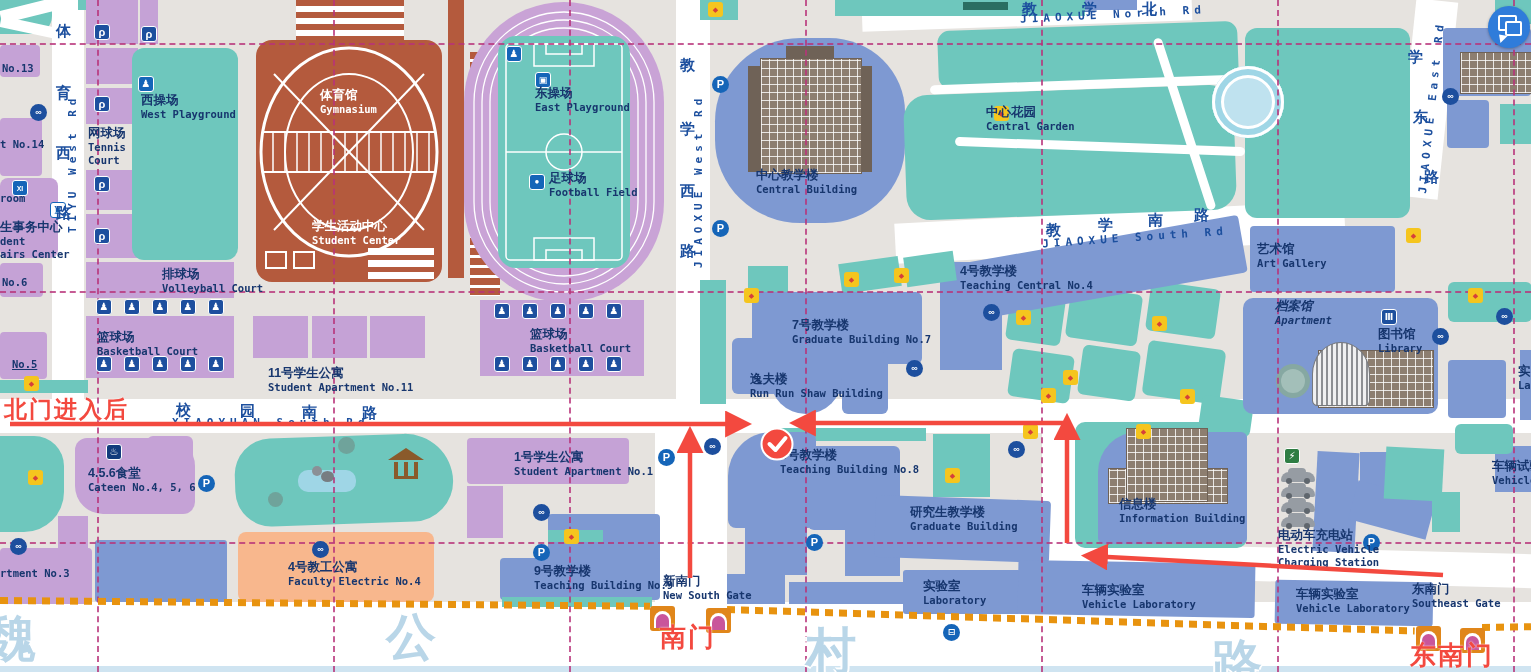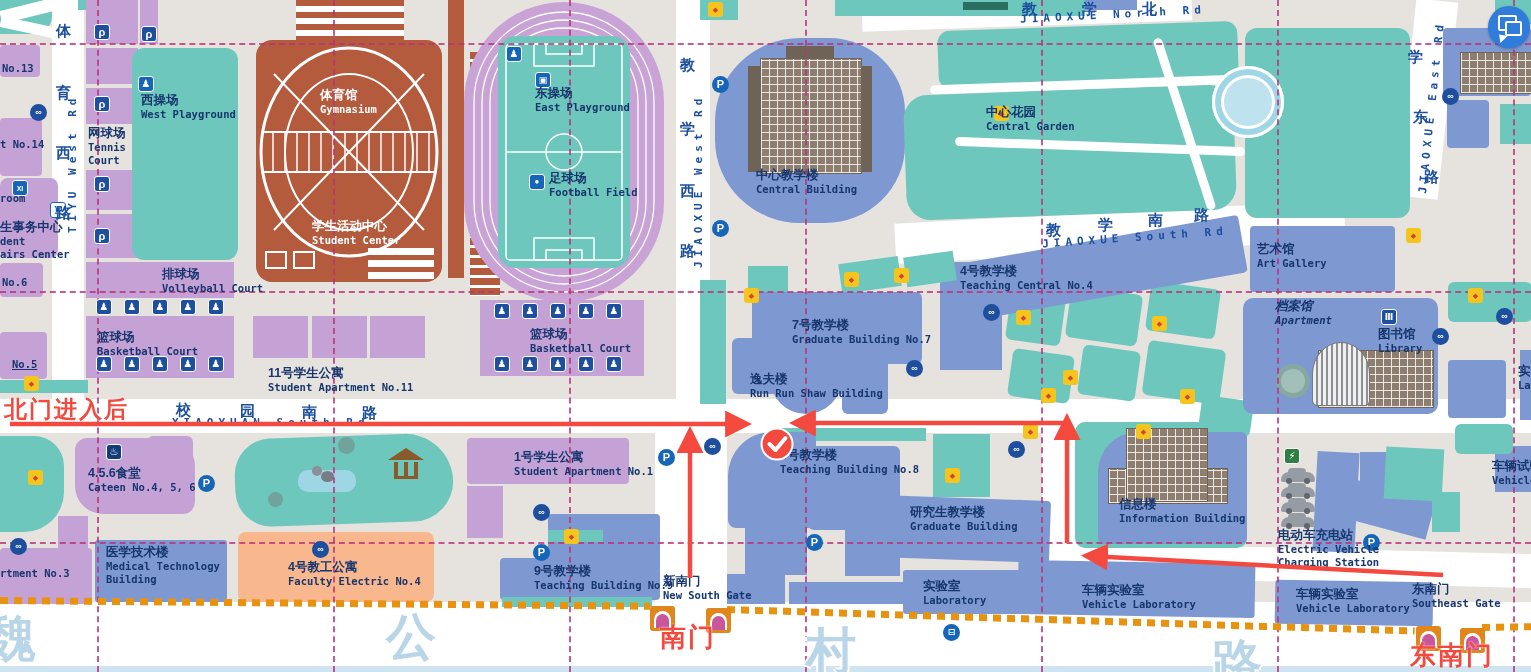--- a/index.html
+++ b/index.html
@@ -478,25 +478,20 @@
       <div class="en">Student Apartment No.1</div>
     </div>
     <div class="mlabel" style="position: absolute; left: 534px; top: 564px;">
       <div class="zh">9号教学楼</div>
       <div class="en">Teaching Building No.9</div>
     </div>
     <div class="mlabel" style="position: absolute; left: 88px; top: 466px;">
       <div class="zh">4.5.6食堂</div>
       <div class="en">Cateen No.4, 5, 6</div>
     </div>
-    <div class="mlabel" style="position: absolute; left: 106px; top: 545px;">
-      <div class="zh">医学技术楼</div>
-      <div class="en">Medical Technology</div>
-      <div class="en">Building</div>
-    </div>
     <div class="mlabel" style="position: absolute; left: 288px; top: 560px;">
       <div class="zh">4号教工公寓</div>
       <div class="en">Faculty Electric No.4</div>
     </div>
     <div class="mlabel" style="position: absolute; left: 2px; top: 62px;">
       <div class="en">No.13</div>
     </div>
     <div class="mlabel" style="position: absolute; left: 0px; top: 138px;">
       <div class="en">t No.14</div>
     </div>

